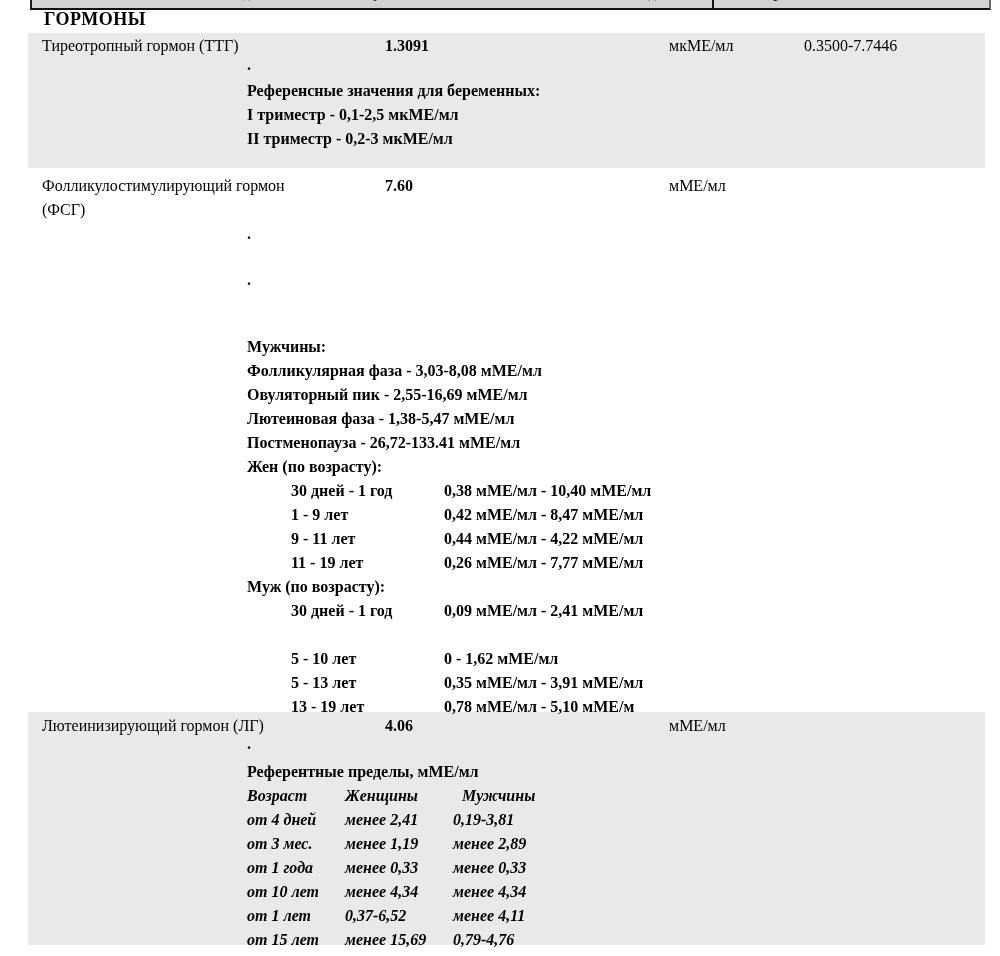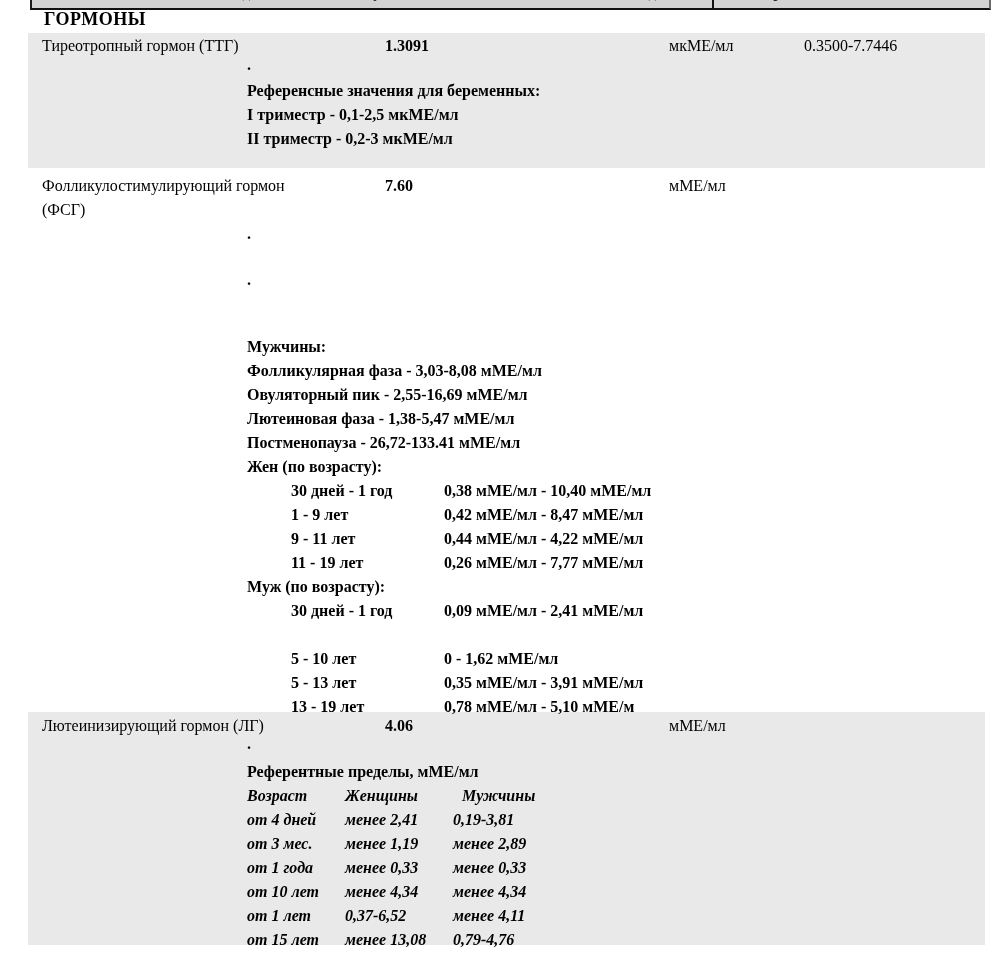--- a/index.html
+++ b/index.html
@@ -159,17 +159,17 @@
     <span class="c2">менее 4,34</span>
     <span class="c3">менее 4,34</span>
   </div>
   <div class="line note trio" style="top:906px">
     <span class="c1">от 1 лет</span>
     <span class="c2">0,37-6,52</span>
     <span class="c3">менее 4,11</span>
   </div>
   <div class="line note trio" style="top:930px">
     <span class="c1">от 15 лет</span>
-    <span class="c2">менее 13,08</span>
+    <span class="c2">менее 15,69</span>
     <span class="c3">0,79-4,76</span>
   </div>
 
 </div>
 
 </body></html>

